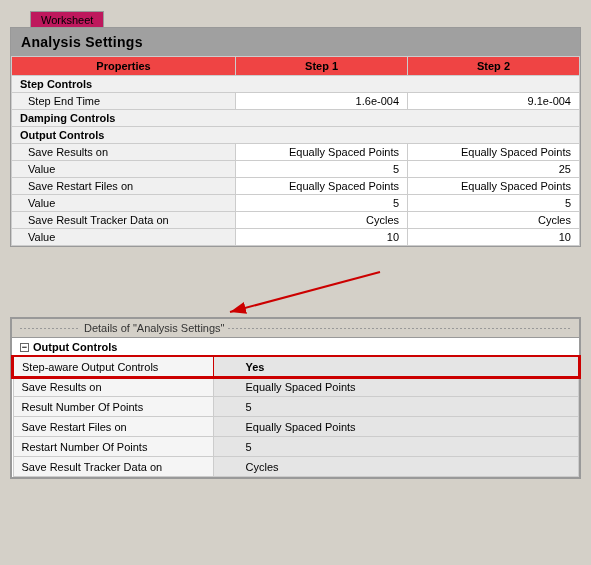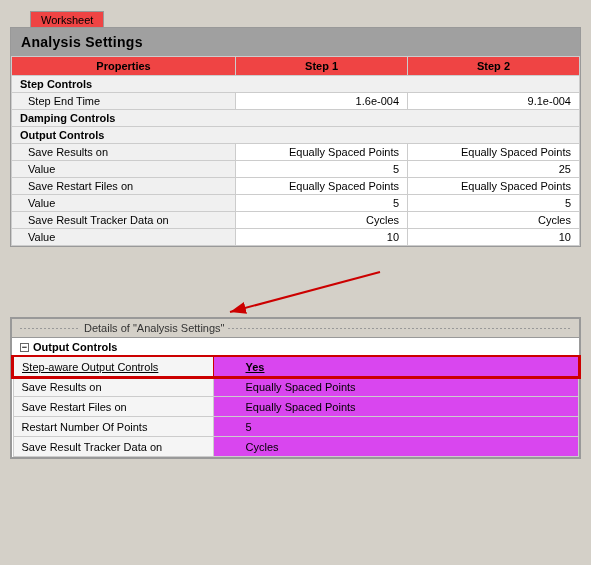--- a/index.html
+++ b/index.html
@@ -14,21 +14,21 @@
 
     
     .worksheet-container {
       background: white;
       border: 1px solid #999;
       margin-bottom: 20px;
       position: relative;
     }
 
     .worksheet-tab {
-      background: #ef4444;
+      background: #be185d;
       border: 1px solid #999;
       border-bottom: none;
       display: inline-block;
       padding: 2px 10px;
       font-size: 11px;
       margin-left: 10px;
       position: relative;
       top: 1px;
     }
 
@@ -144,21 +144,21 @@
       padding: 2px 8px;
       height: 20px;
     }
 
     .details-table td:first-child {
       width: 200px;
       background: #f5f5f5;
     }
 
     .details-table td:nth-child(2) {
-      background: #d946ef;
+      background: #e5e5e5;
       padding-left: 32px;
     }
 
     .highlighted-row td {
       border: 1px solid #cc0000 !important;
     }
 
     .highlighted-row td:first-child {
       border-left: 2px solid #cc0000 !important;
     }
@@ -261,29 +261,33 @@
     <span>Details of "Analysis Settings"</span>
   </div>
 
   <div class="details-section-header">
     <span class="expand-icon">−</span>
     <strong>Output Controls</strong>
   </div>
 
   <table class="details-table">
     <tbody id="details-tbody">
-    <tr class="highlighted-row" style="outline: rgb(204, 0, 0) solid 2px; text-decoration: underline;">
+    <tr class="highlighted-row" style="outline: rgb(204, 0, 0) solid 2px;">
           <td style="border: 1.5px solid rgb(204, 0, 0);">Step-aware Output Controls</td>
           <td style="border: 1.5px solid rgb(204, 0, 0); font-weight: bold;">Yes</td>
         </tr>
         <tr>
           <td>Save Results on</td>
           <td>Equally Spaced Points</td>
         </tr>
         <tr>
+          <td>Result Number Of Points</td>
+          <td>5</td>
+        </tr>
+        <tr>
           <td>Save Restart Files on</td>
           <td>Equally Spaced Points</td>
         </tr>
         <tr>
           <td>Restart Number Of Points</td>
           <td>5</td>
         </tr>
         <tr>
           <td>Save Result Tracker Data on</td>
           <td>Cycles</td>

